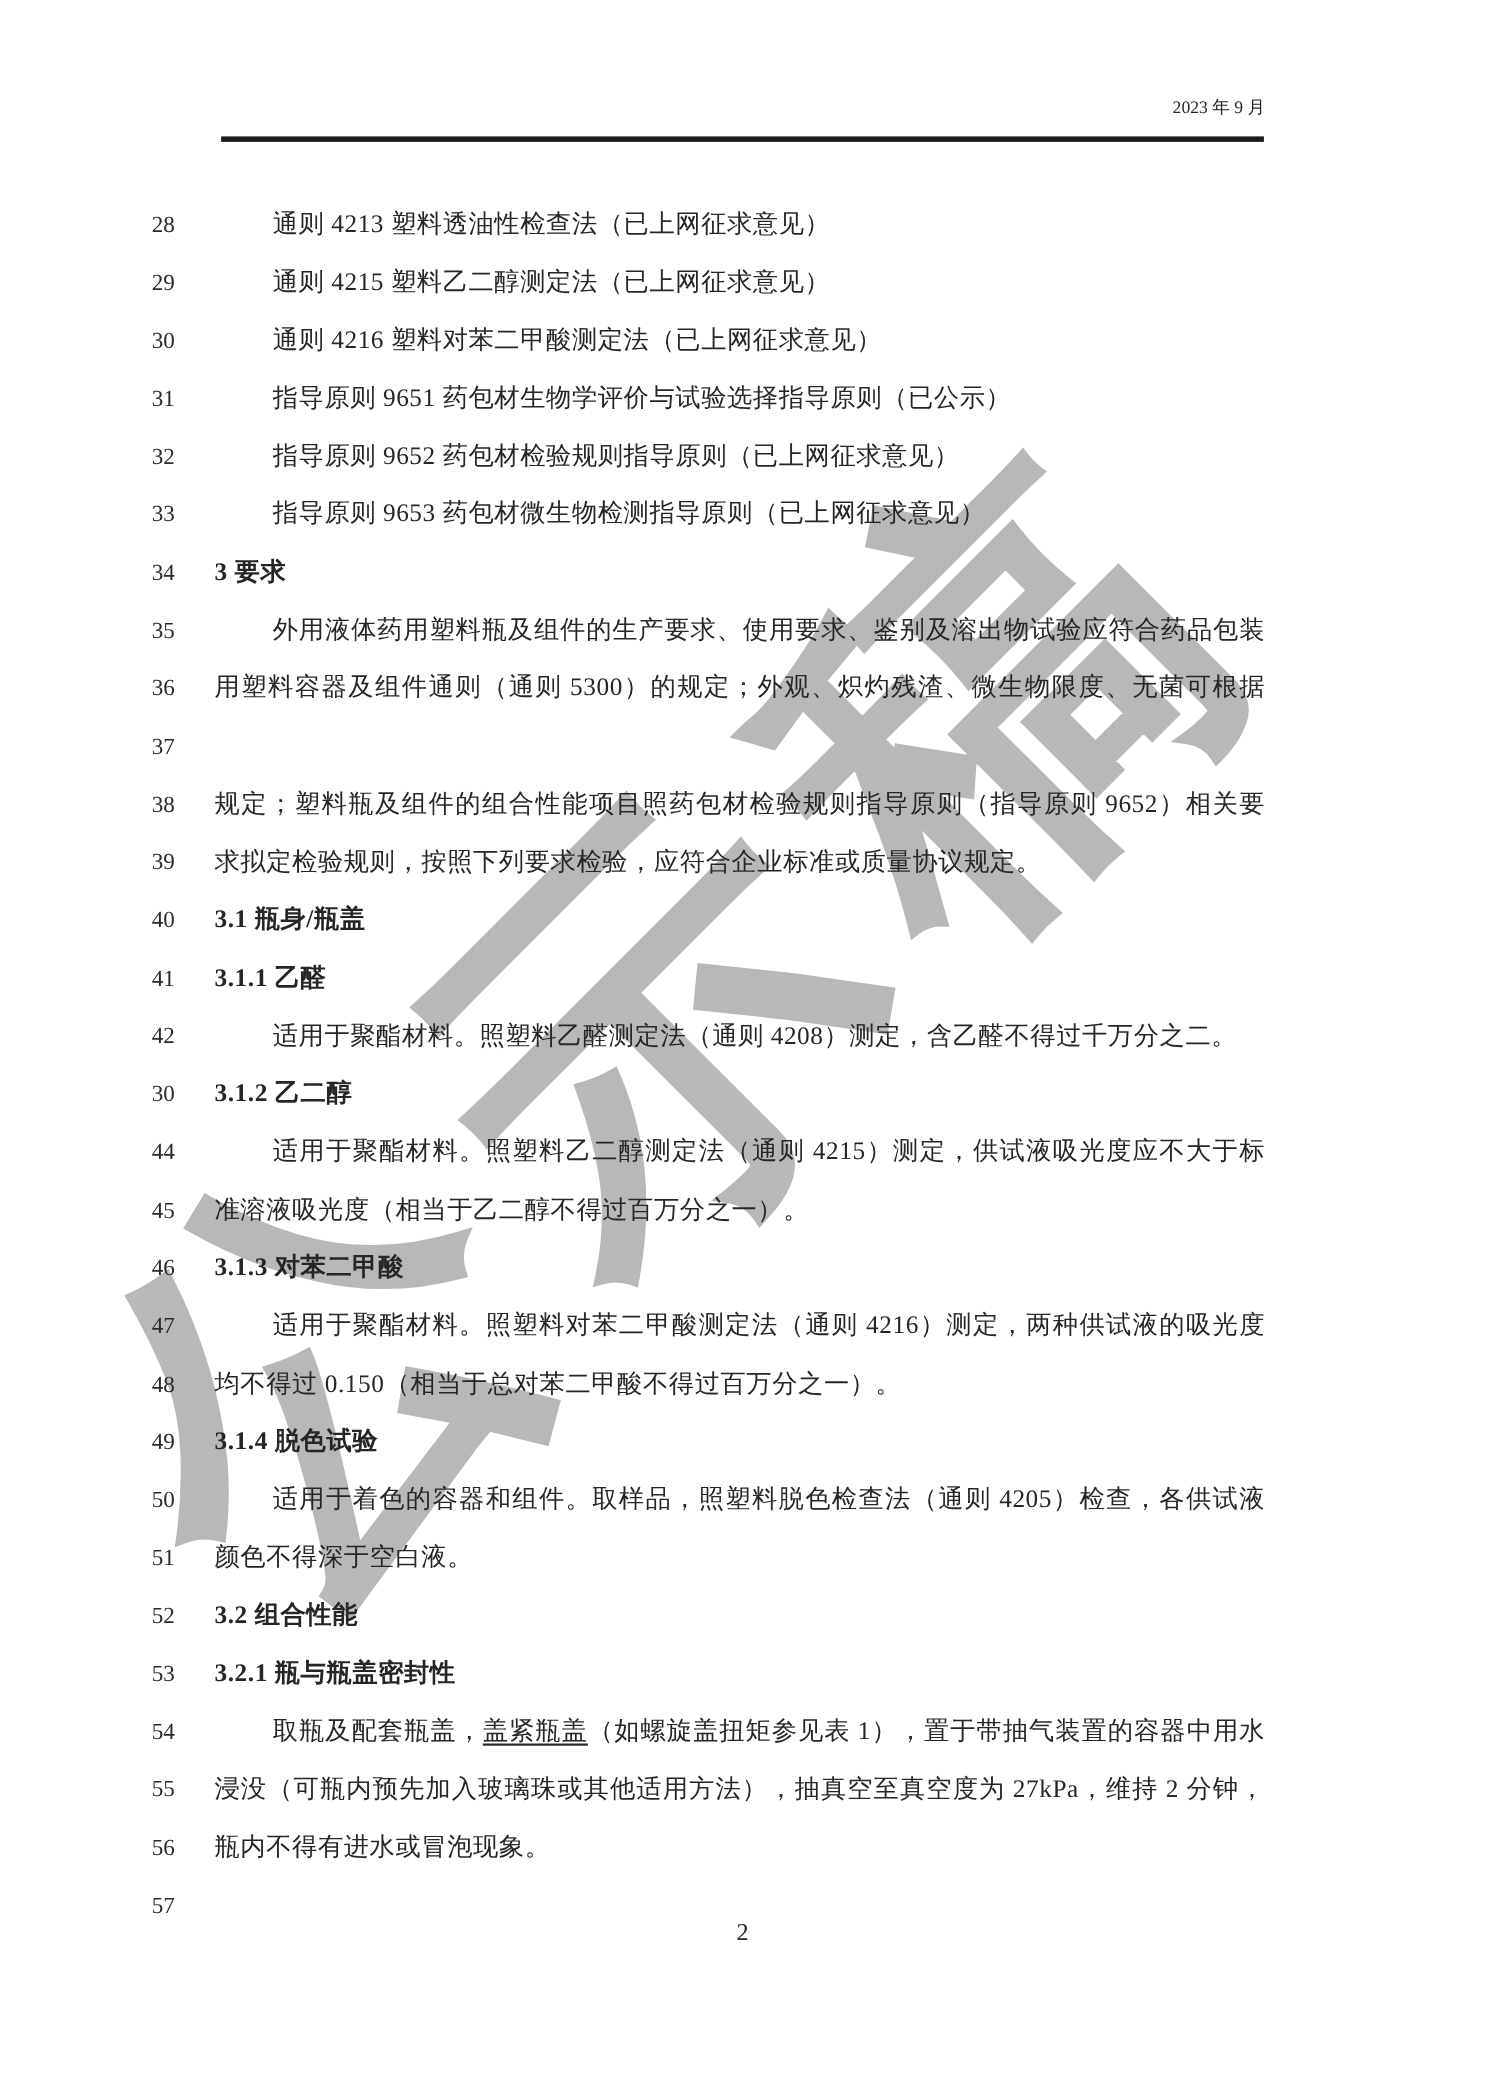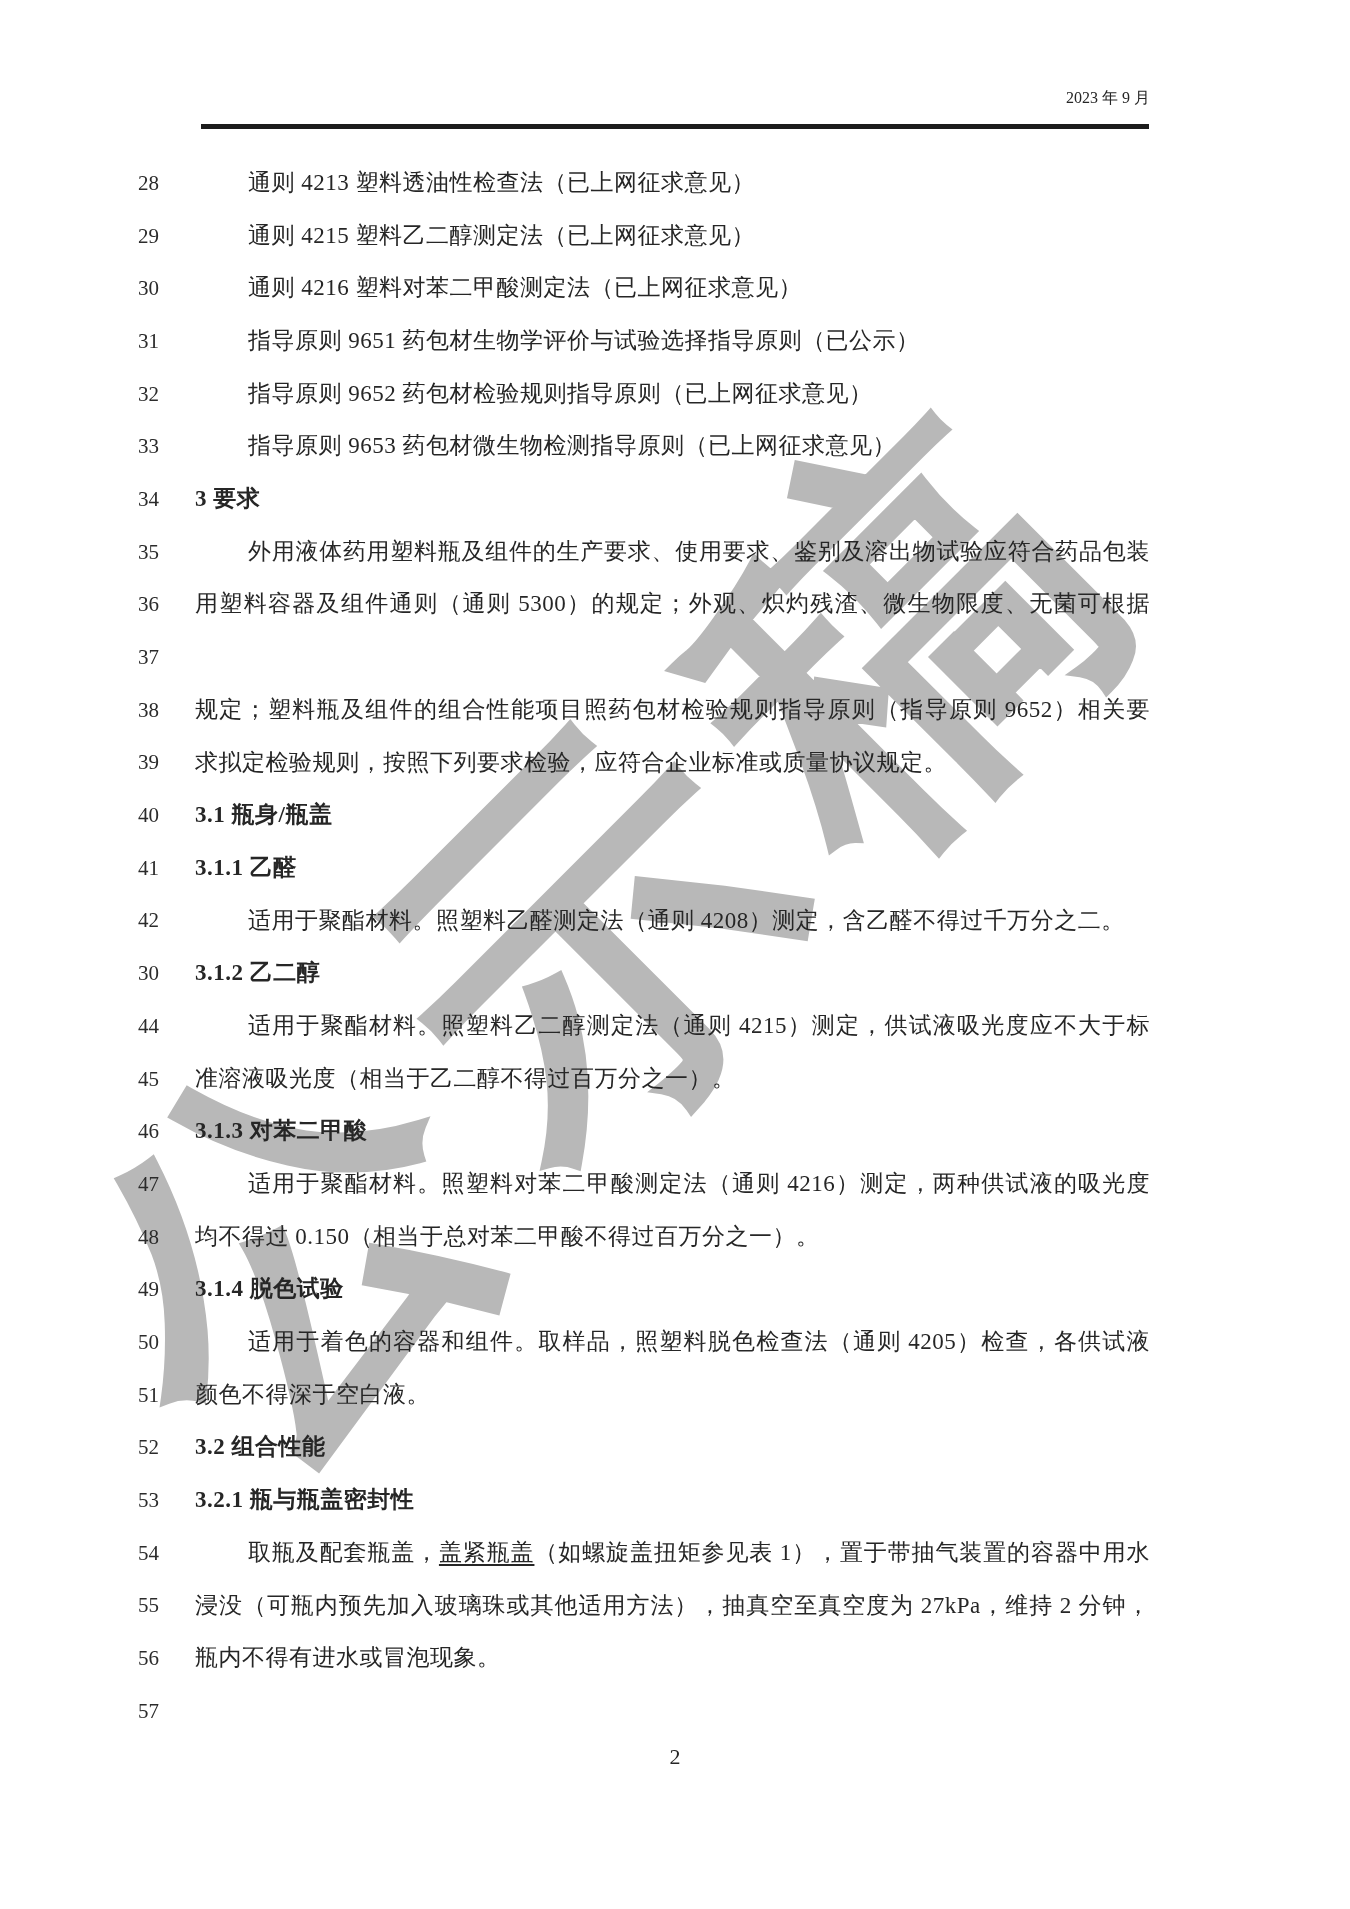--- a/index.html
+++ b/index.html
@@ -31,21 +31,21 @@
     z-index:1;
   }
   .rule{
     position:absolute;
     top:124px;left:201px;width:948px;height:5px;
     background:#1c1c1c;
     z-index:1;
   }
   .lines{
     position:absolute;
-    top:157px;left:0;right:0;
+    top:178px;left:0;right:0;
     z-index:1;
   }
   .row{
     display:flex;
     height:52.7px;
     align-items:center;
   }
   .lineno{
     flex:0 0 57px;
     margin-left:138px;

